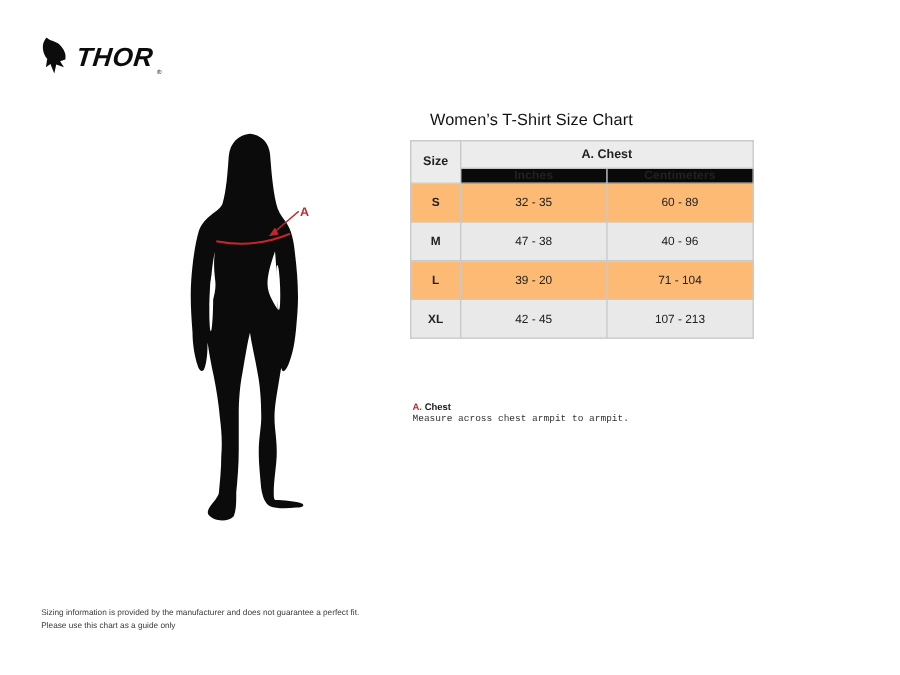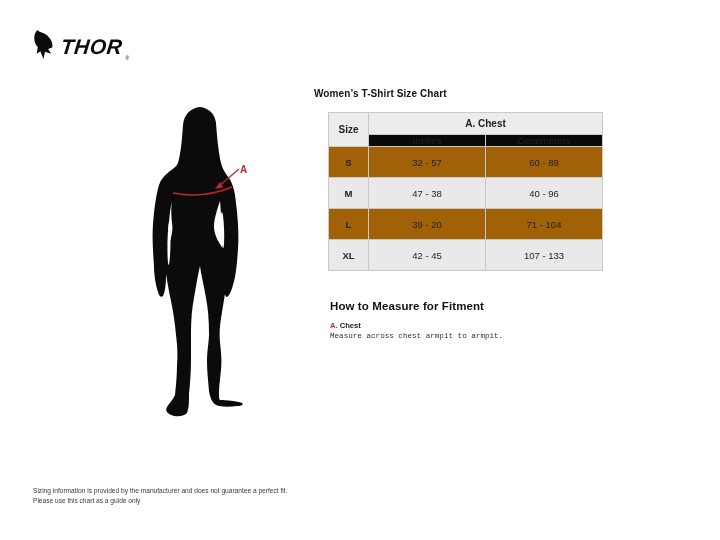--- a/index.html
+++ b/index.html
@@ -16,40 +16,40 @@
   }
   .regmark{font-size:5px;color:#0c0c0c;align-self:flex-end;margin-bottom:2px;font-style:normal;}
   
   .figure{position:absolute;left:125px;top:95px;width:170px;height:340px;}
   .sil{fill:var(--silhouette,#0b0b0b);}
   .gap{fill:#ffffff;}
   .redline{stroke:var(--accent-red,#c0272d);fill:none;}
   .redfill{fill:var(--accent-red,#c0272d);}
   .ann-label{font-family:"Liberation Sans",sans-serif;font-weight:bold;font-size:10px;}
   
-  .chart-title{position:absolute;left:314px;top:88px;font-size:10px;font-weight:bold;color:#121212;letter-spacing:.1px;}
+  .chart-title{position:absolute;left:344px;top:88px;font-size:13px;font-weight:normal;color:#121212;letter-spacing:.1px;}
   .fit-heading{position:absolute;left:330px;top:300px;font-size:11.5px;font-weight:bold;color:#121212;letter-spacing:.1px;}
   
   .size-table{
     position:absolute;left:328px;top:112px;width:274px;
-    border-collapse:collapse;table-layout:fixed;background:#a16207;
+    border-collapse:collapse;table-layout:fixed;background:#fdba74;
   }
   .size-table td{
     border:1px solid var(--table-border,#c9c9c9);
     text-align:center;vertical-align:middle;
     font-size:9.5px;color:#222;padding:0;
   }
   .col-size{width:40px;}
   .col-unit{width:117px;}
   .hd{background:var(--table-header-bg,#ececec);font-weight:bold;color:#1a1a1a;}
   .row-group{height:22px;}
   .row-group td{font-size:10px;}
   .row-units{height:12px;}
   .unit-cell{
-    background:var(--unit-bar-bg,#0a0a0a);color:#fff;font-weight:normal;
+    background:var(--unit-bar-bg,#0a0a0a);color:#fff;font-weight:bold;
     font-size:6.8px;letter-spacing:.2px;
   }
   .row-data{height:31px;}
   .row-alt td{background:var(--row-alt-bg,#e9e9e9);}
   .size-cell{font-weight:bold;font-size:9px;color:#1a1a1a;}
   
   .measure-block{position:absolute;left:330px;top:320px;font-size:7.6px;line-height:1.45;}
   .measure-head{font-weight:bold;color:#1a1a1a;}
   .measure-key{color:var(--accent-red,#c0272d);font-weight:bold;}
   .measure-desc{color:#333;font-family:Liberation Mono, monospace;}
@@ -156,42 +156,41 @@
       <tr class="row-group">
         <td rowspan="2" class="hd">Size</td>
         <td colspan="2" class="hd">A. Chest</td>
       </tr>
       <tr class="row-units">
         <td class="unit-cell">Inches</td>
         <td class="unit-cell">Centimeters</td>
       </tr>
       <tr class="row-data">
         <td class="size-cell">S</td>
-        <td>32 - 57</td>
+        <td>32 - 35</td>
         <td>60 - 89</td>
       </tr>
       <tr class="row-data row-alt">
         <td class="size-cell">M</td>
         <td>47 - 38</td>
         <td>40 - 96</td>
       </tr>
       <tr class="row-data">
         <td class="size-cell">L</td>
         <td>39 - 20</td>
         <td>71 - 104</td>
       </tr>
       <tr class="row-data row-alt">
         <td class="size-cell">XL</td>
         <td>42 - 45</td>
-        <td>107 - 133</td>
+        <td>107 - 213</td>
       </tr>
     </tbody>
   </table>
 
-  <div class="fit-heading">How to Measure for Fitment</div>
   <div class="measure-block">
     <div class="measure-head">
       <span class="measure-key">A.</span>
       <span>Chest</span>
     </div>
     <div class="measure-desc">Measure across chest armpit to armpit.</div>
   </div>
 
   <div class="disclaimer">
     <div>Sizing information is provided by the manufacturer and does not guarantee a perfect fit.</div>

